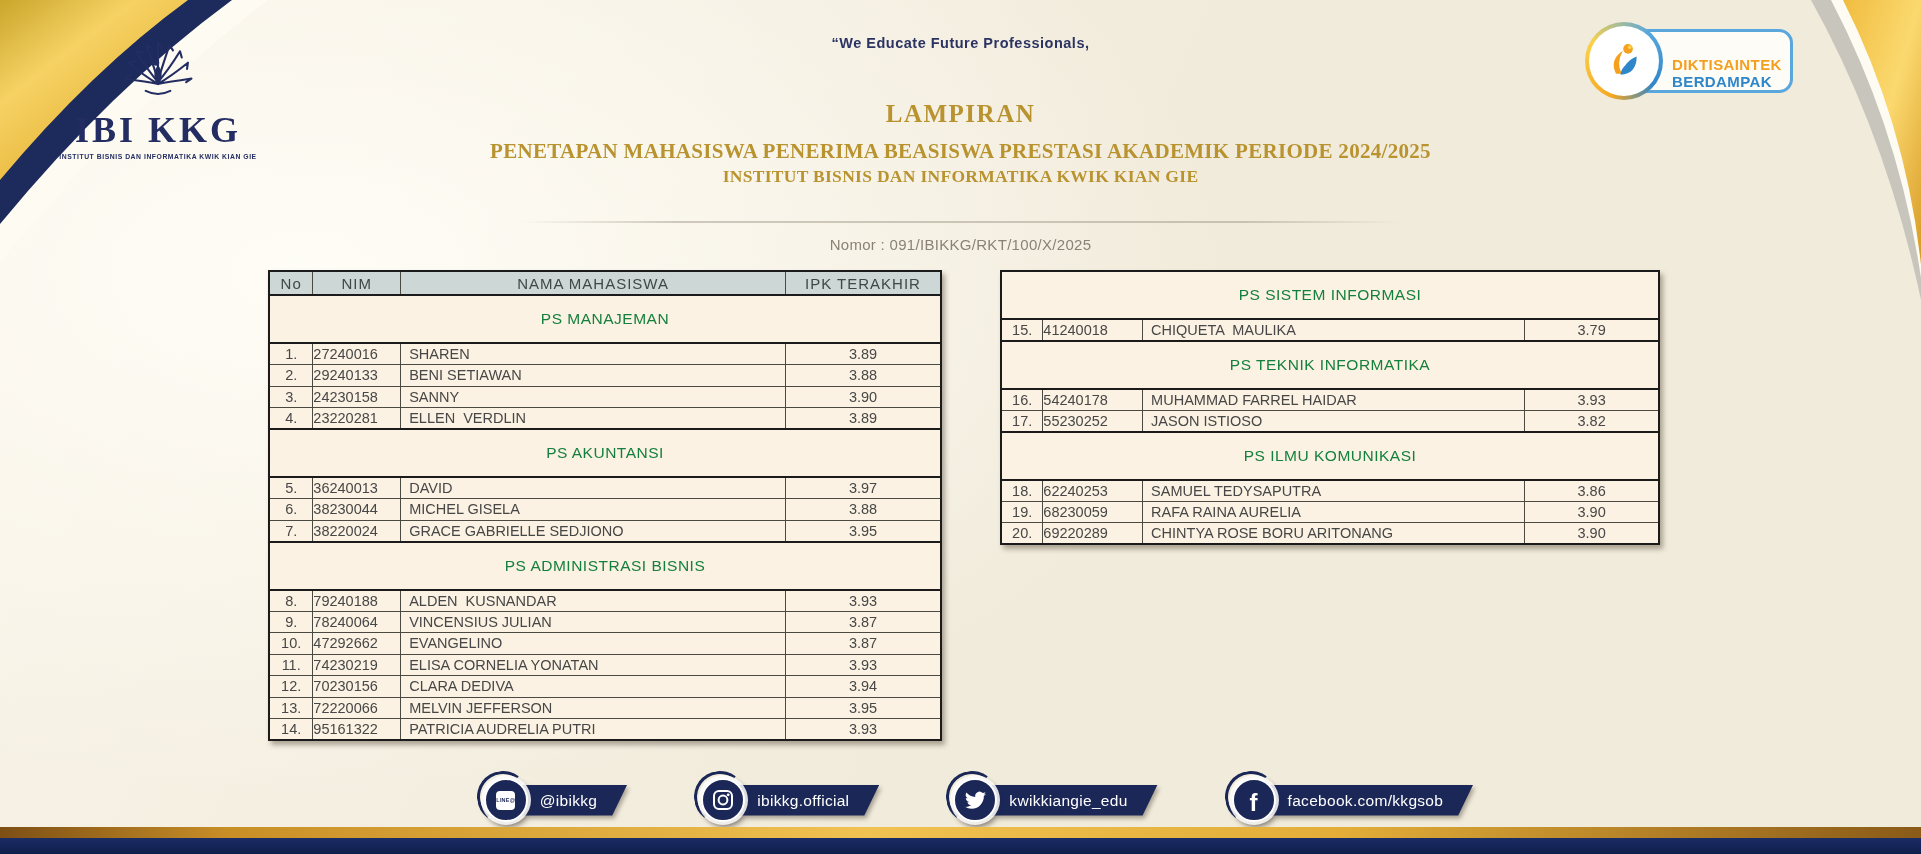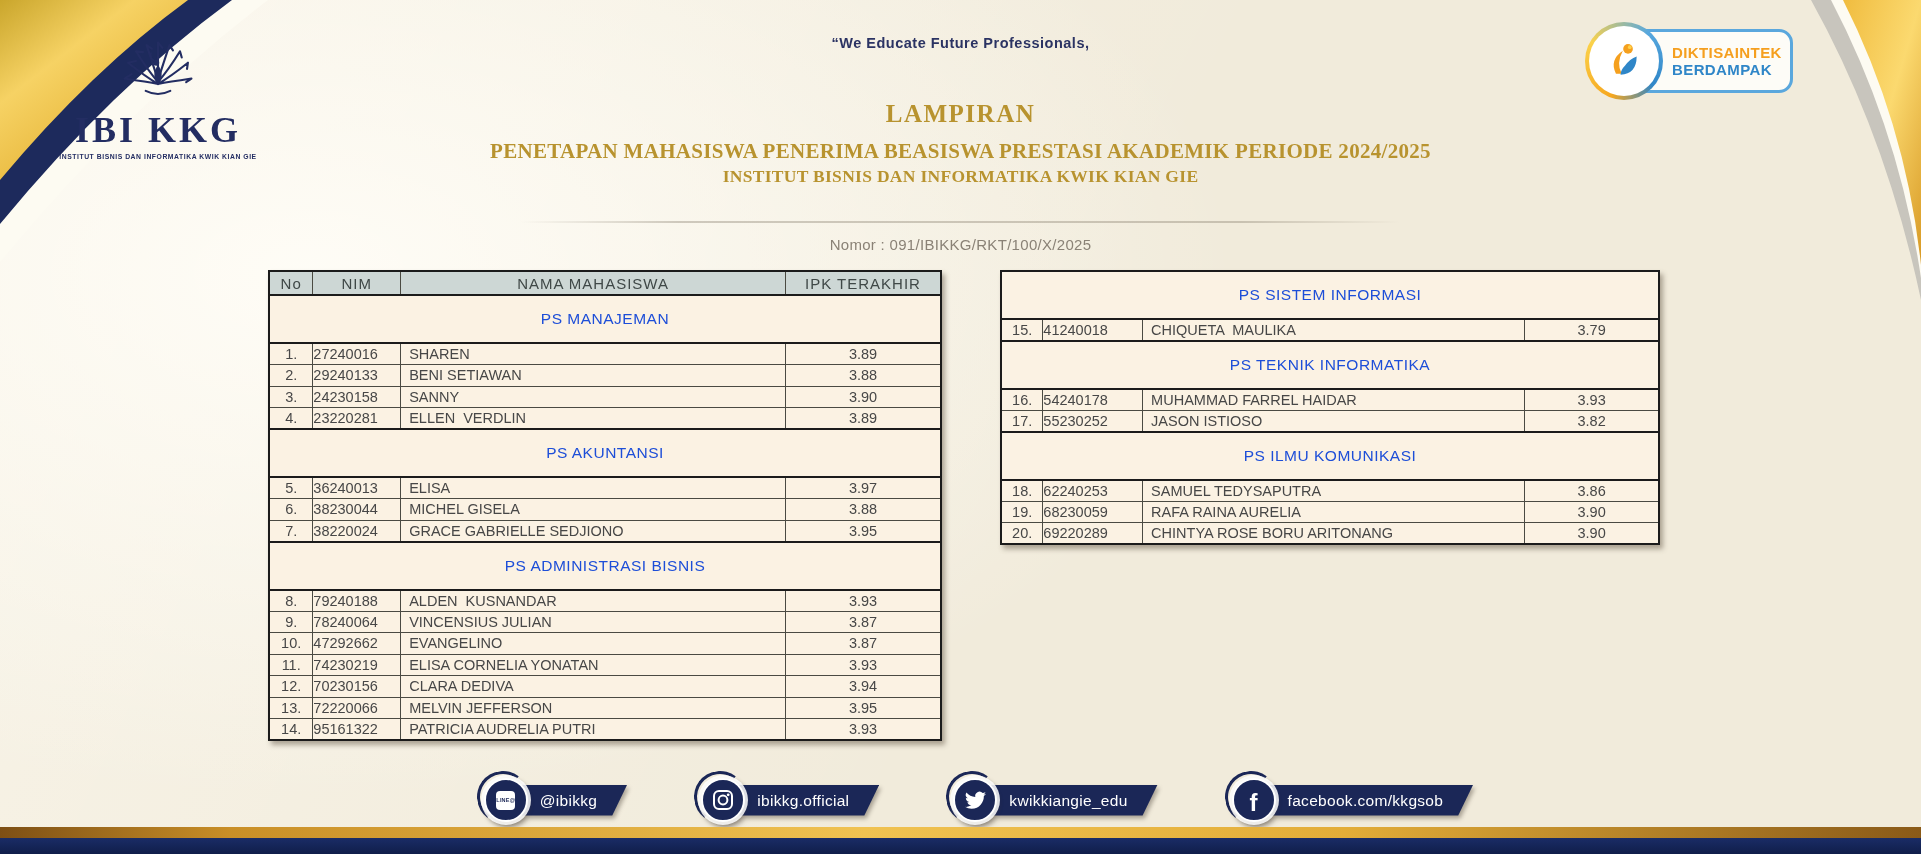--- a/index.html
+++ b/index.html
@@ -47,21 +47,21 @@
   .quote {
     position: absolute; top: 32px; left: 0; right: 0; text-align: center;
     color: #2b3363; font-size: 14.5px; font-weight: 700; letter-spacing: 0.5px; line-height: 23px;
   }
 
   
   .badge { position: absolute; top: 22px; right: 128px; width: 208px; height: 78px; }
   .badge-pill {
     position: absolute; left: 36px; top: 7px; right: 0; height: 64px;
     background: #fdfcf7; border: 3px solid #5aa7dd; border-radius: 14px;
-    display: flex; flex-direction: column; justify-content: center; padding-left: 48px;
+    display: flex; flex-direction: column; justify-content: flex-end; padding-left: 48px;
   }
   .badge-line1 { color: #f59f1e; font-weight: 700; font-size: 15px; letter-spacing: 0.4px; }
   .badge-line2 { color: #2f86c8; font-weight: 700; font-size: 15px; letter-spacing: 0.4px; }
   .badge-circle {
     position: absolute; left: 0; top: 0; width: 78px; height: 78px; border-radius: 50%;
     background: conic-gradient(from 200deg, #f6a71f, #fbd24b 100deg, #58a8de 200deg, #2f86c8 290deg, #f6a71f);
     padding: 4px;
   }
   .badge-circle-inner {
     width: 100%; height: 100%; border-radius: 50%; background: #fff;
@@ -107,21 +107,21 @@
   table.grid thead th {
     background: #cdd7d5; height: 24px; font-weight: 400; font-size: 15px;
     letter-spacing: 1px; color: #3f4847; border-bottom: 2px solid #1b1b1b;
   }
   td.c-no   { text-align: center; height: 21.5px; }
   td.c-nim  { }
   td.c-name { text-align: left; padding-left: 8px; white-space: pre; }
   td.c-ipk  { text-align: center; }
   tr.row-section td {
     height: 48px; text-align: center; font-size: 15.5px; letter-spacing: 0.5px;
-    color: #1d4ed8; border-top: 2px solid #1b1b1b; border-bottom: 2px solid #1b1b1b; border-radius: 24px;
+    color: #15803d; border-top: 2px solid #1b1b1b; border-bottom: 2px solid #1b1b1b; border-radius: 24px;
   }
 
   
   .footer { position: absolute; left: 0; right: 0; top: 772px; height: 56px;
     display: flex; align-items: center; justify-content: center; gap: 74px; padding-left: 36px; }
   .social { position: relative; display: flex; align-items: center; height: 52px; }
   .social-arc {
     position: absolute; left: -7px; top: -3px; width: 52px; height: 52px; border-radius: 50%;
     border: 3px solid transparent; border-top-color: #1b2757; border-left-color: #1b2757;
     transform: rotate(-8deg);
@@ -262,21 +262,21 @@
             <td class="c-nim">23220281</td>
             <td class="c-name">ELLEN  VERDLIN</td>
             <td class="c-ipk">3.89</td>
           </tr>
           <tr class="row-section">
             <td colspan="4">PS AKUNTANSI</td>
           </tr>
           <tr>
             <td class="c-no">5.</td>
             <td class="c-nim">36240013</td>
-            <td class="c-name">ELISA</td>
+            <td class="c-name">DAVID</td>
             <td class="c-ipk">3.97</td>
           </tr>
           <tr>
             <td class="c-no">6.</td>
             <td class="c-nim">38230044</td>
             <td class="c-name">MICHEL GISELA</td>
             <td class="c-ipk">3.88</td>
           </tr>
           <tr>
             <td class="c-no">7.</td>

